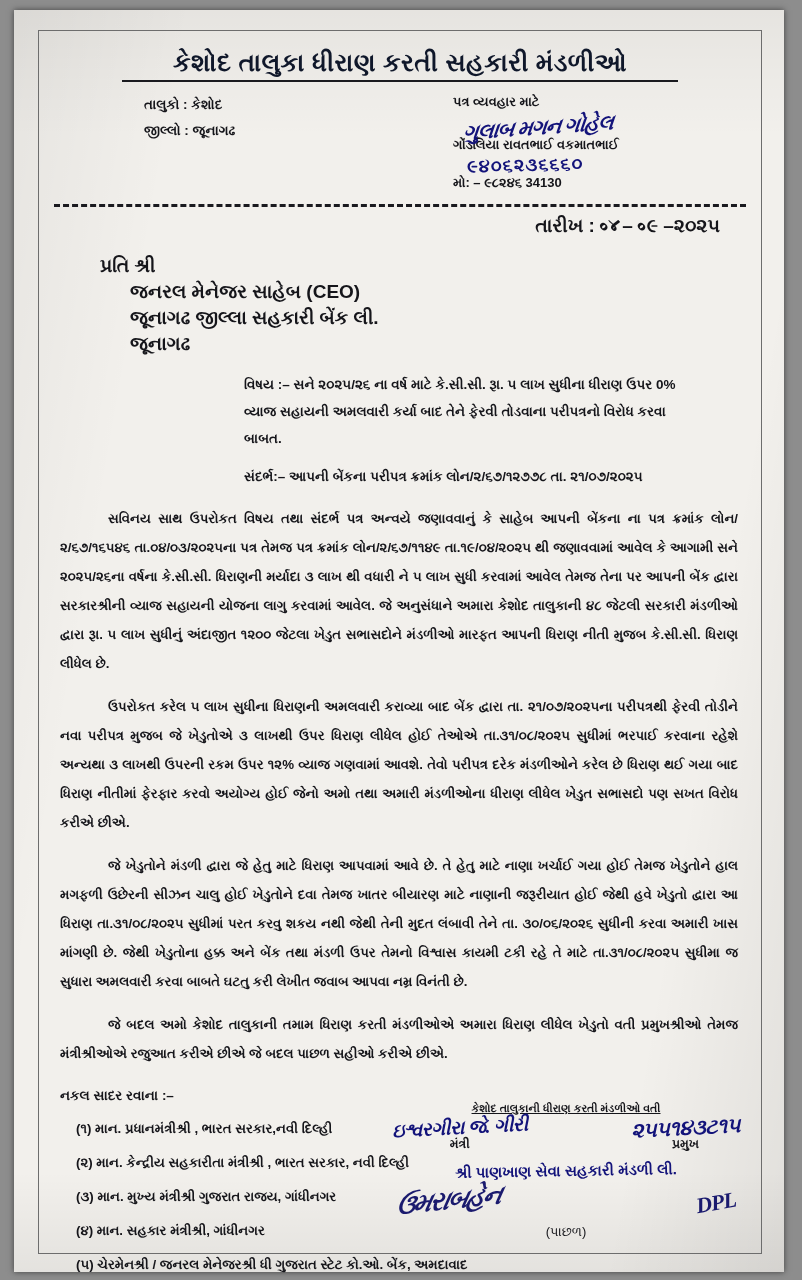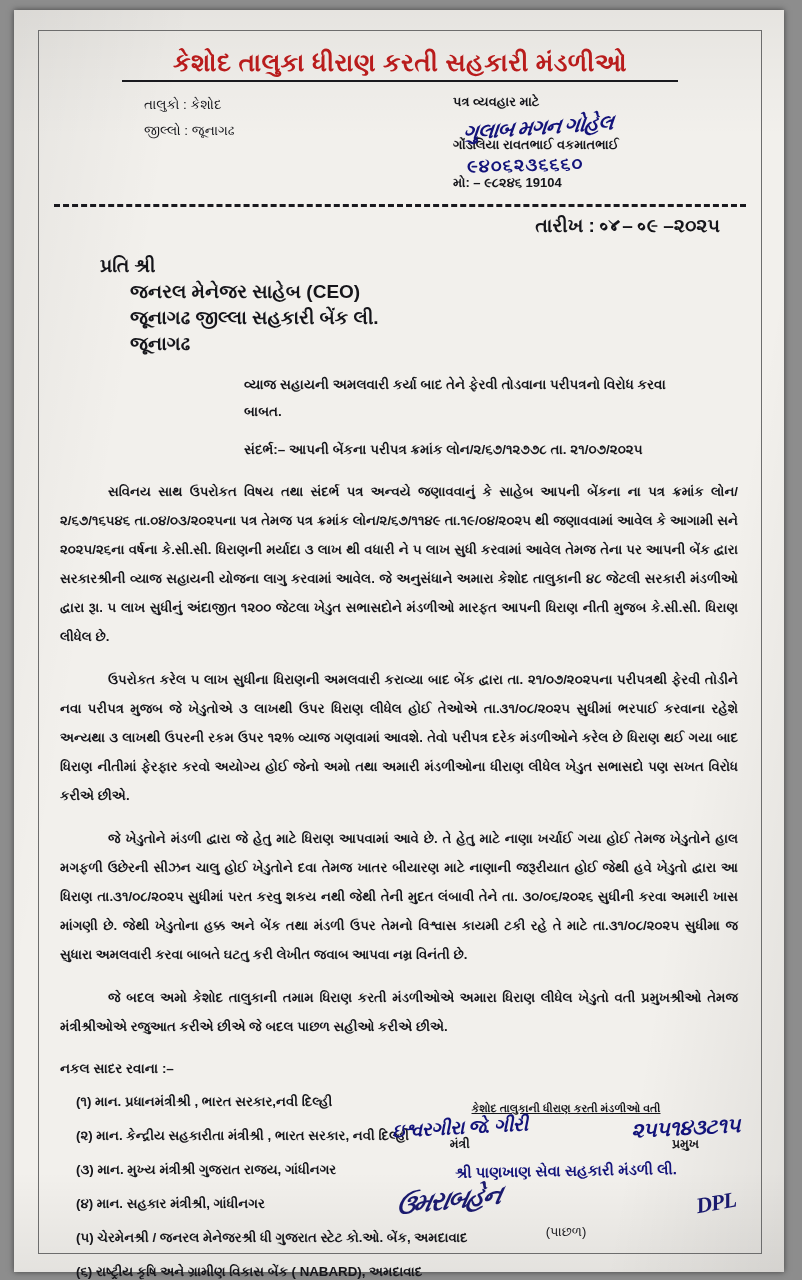--- a/index.html
+++ b/index.html
@@ -50,41 +50,41 @@
     color: #15151a;
   }
 
   .doc-title {
     text-align: center;
     font-size: 25px;
     font-weight: bold;
     letter-spacing: 0.3px;
     margin-top: 6px;
     margin-bottom: 2px;
-    color: #b91c1c;
+    color: #0f172a;
   }
   .title-rule {
     width: 556px;
     height: 2px;
     background: #1a1a1f;
     margin: 1px auto 10px auto;
   }
 
   .header-row {
     display: flex;
     justify-content: space-between;
     align-items: flex-start;
     padding: 0 6px;
   }
   .header-left {
     width: 300px;
     padding-left: 84px;
     font-size: 13.5px;
     line-height: 26px;
-    font-weight: normal;
+    font-weight: bold;
   }
   .header-right {
     width: 330px;
     text-align: left;
     padding-left: 48px;
     font-size: 13px;
     line-height: 19px;
     font-weight: bold;
   }
   .sig-scribble {
@@ -255,38 +255,42 @@
       <div class="header-row">
         <div class="header-left">
           <div>તાલુકો : કેશોદ</div>
           <div>જીલ્લો : જૂનાગઢ</div>
         </div>
         <div class="header-right">
           <div>પત્ર વ્યવહાર માટે</div>
           <div class="sig-scribble">ગુલાબ મગન ગોહેલ</div>
           <div>ગોંડલિયા રાવતભાઈ વકમાતભાઈ</div>
           <div class="hand-num">૯૪૦૬૨૩૬૬૬૦</div>
-          <div>મો: – ૯૮૨૪૬ 19104</div>
+          <div>મો: – ૯૮૨૪૬ 34130</div>
         </div>
       </div>
 
       <div class="dashline">
         <div class="dashes"></div>
       </div>
 
       <div class="date-line">તારીખ : ०४– ०૯ –૨૦૨૫</div>
 
       <div class="to-block">
         <div>પ્રતિ શ્રી</div>
         <div class="indent1">જનરલ મેનેજર સાહેબ (CEO)</div>
         <div class="indent1">જૂનાગઢ જીલ્લા સહકારી બેંક લી.</div>
         <div class="indent1">જૂનાગઢ</div>
       </div>
 
       <div class="subject">
+        <div>
+          <span>વિષય :–</span>
+          <span>સને ૨૦૨૫/૨૬ ના વર્ષ માટે કે.સી.સી. રૂા. ૫ લાખ સુધીના ધીરાણ ઉપર 0%</span>
+        </div>
         <div class="sub-cont">વ્યાજ સહાયની અમલવારી કર્યા બાદ તેને ફેરવી તોડવાના પરીપત્રનો વિરોધ કરવા</div>
         <div class="sub-cont2">બાબત.</div>
       </div>
 
       <div class="reference">
         <span>સંદર્ભ:–</span>
         <span>આપની બેંકના પરીપત્ર ક્રમાંક લોન/૨/૬૭/૧૨૭૭૮ તા. ૨૧/૦૭/૨૦૨૫</span>
       </div>
 
       <div class="para">સવિનય સાથ ઉપરોકત વિષય તથા સંદર્ભ પત્ર અન્વયે જણાવવાનું કે સાહેબ આપની બેંકના ના પત્ર ક્રમાંક લોન/૨/૬૭/૧૬૫૪૬ તા.૦૪/૦૩/૨૦૨૫ના પત્ર તેમજ પત્ર ક્રમાંક લોન/૨/૬૭/૧૧૪૯ તા.૧૯/૦૪/૨૦૨૫ થી જણાવવામાં આવેલ કે આગામી સને ૨૦૨૫/૨૬ના વર્ષના કે.સી.સી. ધિરાણની મર્યાદા ૩ લાખ થી વધારી ને ૫ લાખ સુધી કરવામાં આવેલ તેમજ તેના પર આપની બેંક દ્વારા સરકારશ્રીની વ્યાજ સહાયની યોજના લાગુ કરવામાં આવેલ. જે અનુસંધાને અમારા કેશોદ તાલુકાની ૪૮ જેટલી સરકારી મંડળીઓ દ્વારા રૂા. ૫ લાખ સુધીનું અંદાજીત ૧૨૦૦ જેટલા ખેડુત સભાસદોને મંડળીઓ મારફત આપની ધિરાણ નીતી મુજબ કે.સી.સી. ધિરાણ લીધેલ છે.</div>

